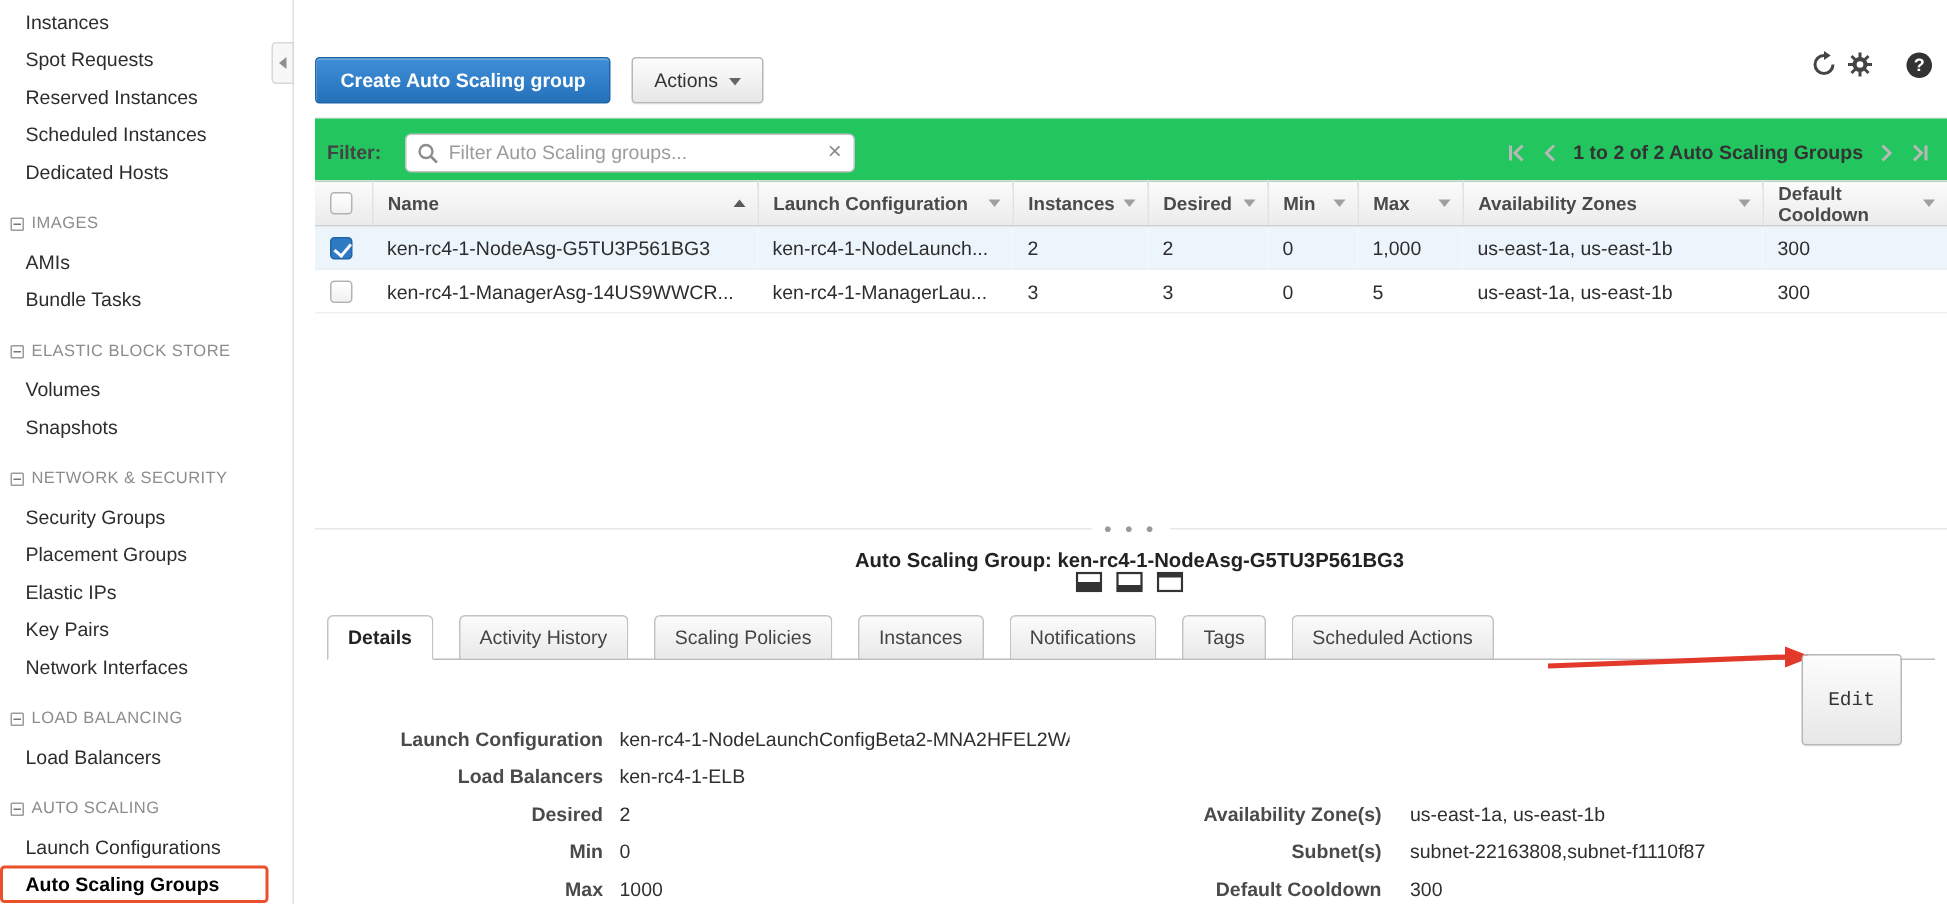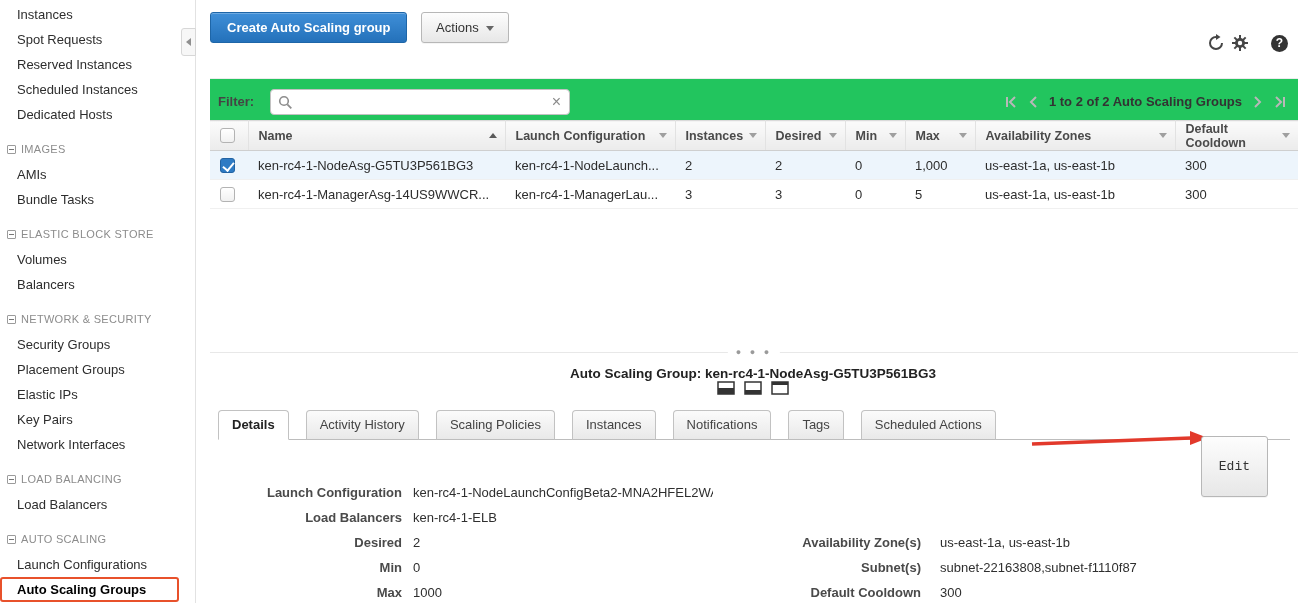--- a/index.html
+++ b/index.html
@@ -22,21 +22,21 @@
                         padding:4px 6px 4px 15px; margin-right:16px; }
   .collapse-tab { position:absolute; left:181px; top:28px; width:15px; height:28px; background:#f7f7f7;
                   border:1px solid #d7d7d7; border-radius:3px 0 0 3px; display:flex; align-items:center;
                   justify-content:center; cursor:pointer; z-index:3; }
   .tri-left { width:0; height:0; border-top:4px solid transparent; border-bottom:4px solid transparent;
               border-right:5px solid #8f8f8f; }
 
   
   .main { position:absolute; left:210px; top:0; width:1088px; height:603px; }
 
-  .toolbar { position:relative; height:78px; padding-top:12px; }
+  .toolbar { position:relative; height:78px; padding-top:38px; }
   .btn { display:inline-block; font-size:13px; border-radius:3px; cursor:pointer; padding:6px 14px;
          border:1px solid #b7b7b7; background:linear-gradient(#fdfdfd,#e7e7e7); color:#333;
          box-shadow:0 1px 0 rgba(0,0,0,.04); }
   .btn-primary { background:linear-gradient(#3f8fd8,#2471ba); border:1px solid #1e66a8; color:#fff;
                  font-weight:bold; box-shadow:inset 0 1px 0 rgba(255,255,255,.25); padding:7px 16px; }
   .btn-actions { margin-left:10px; padding:7px 14px; }
   .caret-dn { display:inline-block; width:0; height:0; border-left:4px solid transparent;
               border-right:4px solid transparent; border-top:5px solid #666; margin-left:7px; vertical-align:middle; }
   .toolbar-icons { position:absolute; right:10px; top:34px; display:flex; align-items:center; gap:6px; }
   .tool-icon { cursor:pointer; display:inline-flex; align-items:center; justify-content:center; }
@@ -127,21 +127,21 @@
           </div>
           <div class="side-item">AMIs</div>
           <div class="side-item">Bundle Tasks</div>
         </div>
         <div class="side-group">
           <div class="side-header">
             <span class="minus-box"></span>
             <span>ELASTIC BLOCK STORE</span>
           </div>
           <div class="side-item">Volumes</div>
-          <div class="side-item">Balancers</div>
+          <div class="side-item">Snapshots</div>
         </div>
         <div class="side-group">
           <div class="side-header">
             <span class="minus-box"></span>
             <span>NETWORK &amp; SECURITY</span>
           </div>
           <div class="side-item">Security Groups</div>
           <div class="side-item">Placement Groups</div>
           <div class="side-item">Elastic IPs</div>
           <div class="side-item">Key Pairs</div>
@@ -200,20 +200,21 @@
 
     <div class="filter-bar">
       <span class="filter-label">Filter:</span>
       <div class="search-box">
         <span class="mag-icon">
           <svg width="15" height="15" viewBox="0 0 15 15">
               <circle cx="6" cy="6" r="4.3" fill="none" stroke="#8d8d8d" stroke-width="1.6"></circle>
               <line x1="9.3" y1="9.3" x2="13.3" y2="13.3" stroke="#8d8d8d" stroke-width="1.8"></line>
             </svg>
         </span>
+        <input type="text" placeholder="Filter Auto Scaling groups..." style="">
         <span class="clear-x">×</span>
       </div>
       <div class="pagination">
         <span class="pg-btn">
           <svg width="13" height="12" viewBox="0 0 13 12">
               <line x1="2" y1="1" x2="2" y2="11" stroke="#b8b8b8" stroke-width="2"></line>
               <path d="M10 1 L5 6 L10 11" fill="none" stroke="#b8b8b8" stroke-width="2"></path>
             </svg>
         </span>
         <span class="pg-btn">

